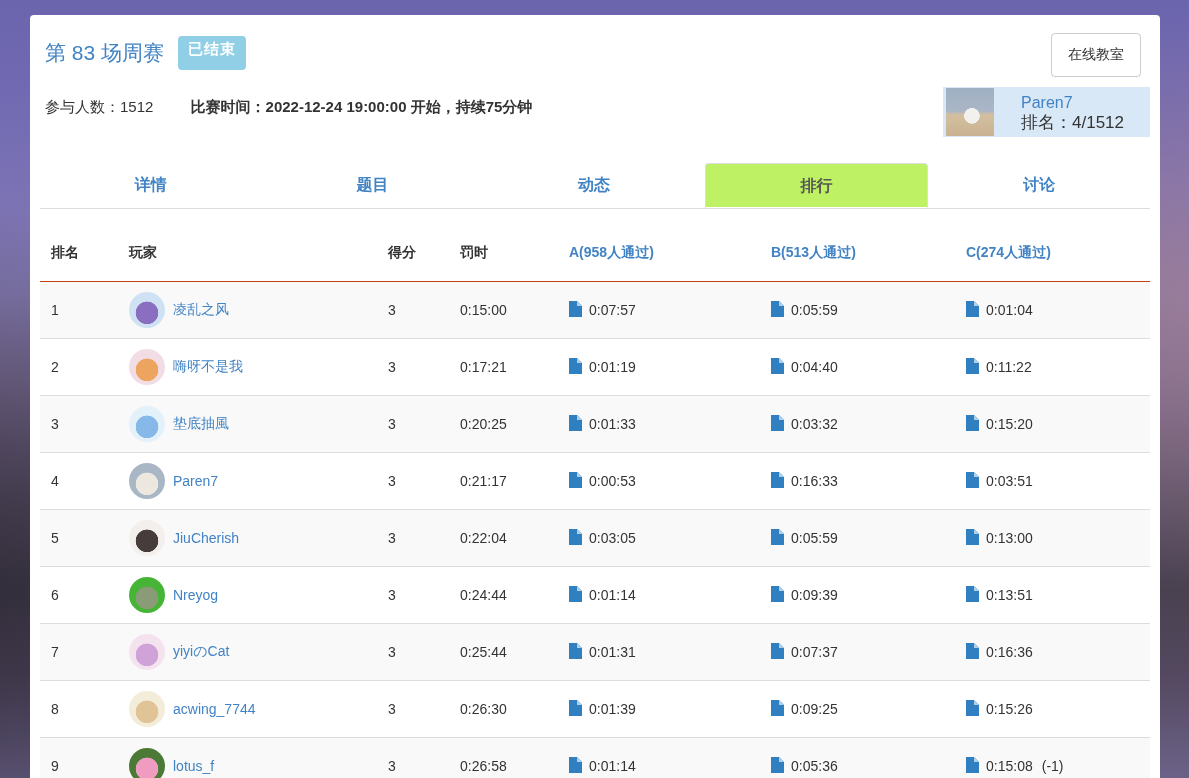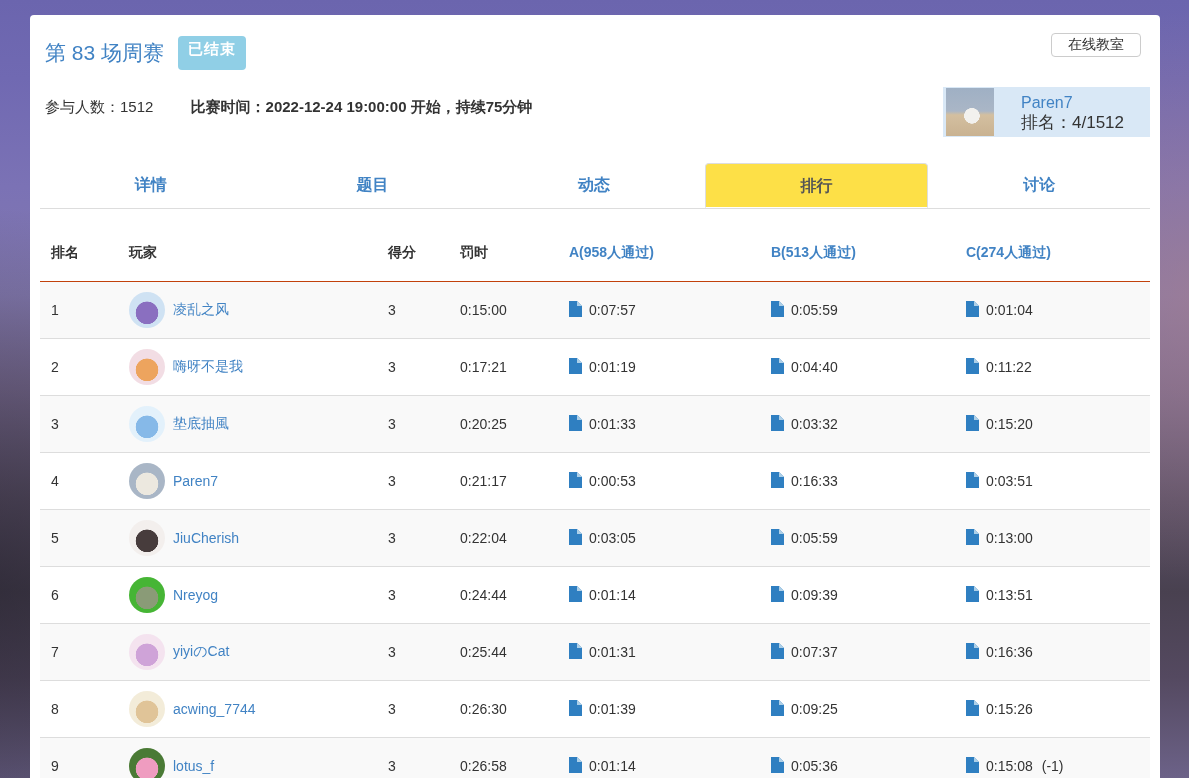--- a/index.html
+++ b/index.html
@@ -49,21 +49,21 @@
     border-radius: 4px;
     letter-spacing: 1px;
   }
   .header-buttons {
     position: absolute;
     top: 18px; right: 14px;
     display: flex; gap: 14px;
   }
   .btn {
     display: inline-block;
-    padding: 2px 16px;
+    padding: 12px 16px;
     font-size: 14px;
     color: #333;
     background: #fff;
     border: 1px solid #ccc;
     border-radius: 4px;
     cursor: pointer;
     white-space: nowrap;
   }
   .info-line {
     margin-top: 28px;
@@ -102,21 +102,21 @@
     flex: 1;
     text-align: center;
     height: 45px;
     line-height: 44px;
     font-size: 16px;
     color: #4183c4;
     cursor: pointer;
     position: relative;
   }
   .tabs li.active {
-    background: #fde047;
+    background: #bef264;
     color: #555;
     border: 1px solid #ddd;
     border-bottom: 1px solid #fff;
     border-radius: 4px 4px 0 0;
     margin-bottom: -1px;
     cursor: default;
   }
 
   
   table.ranking {

